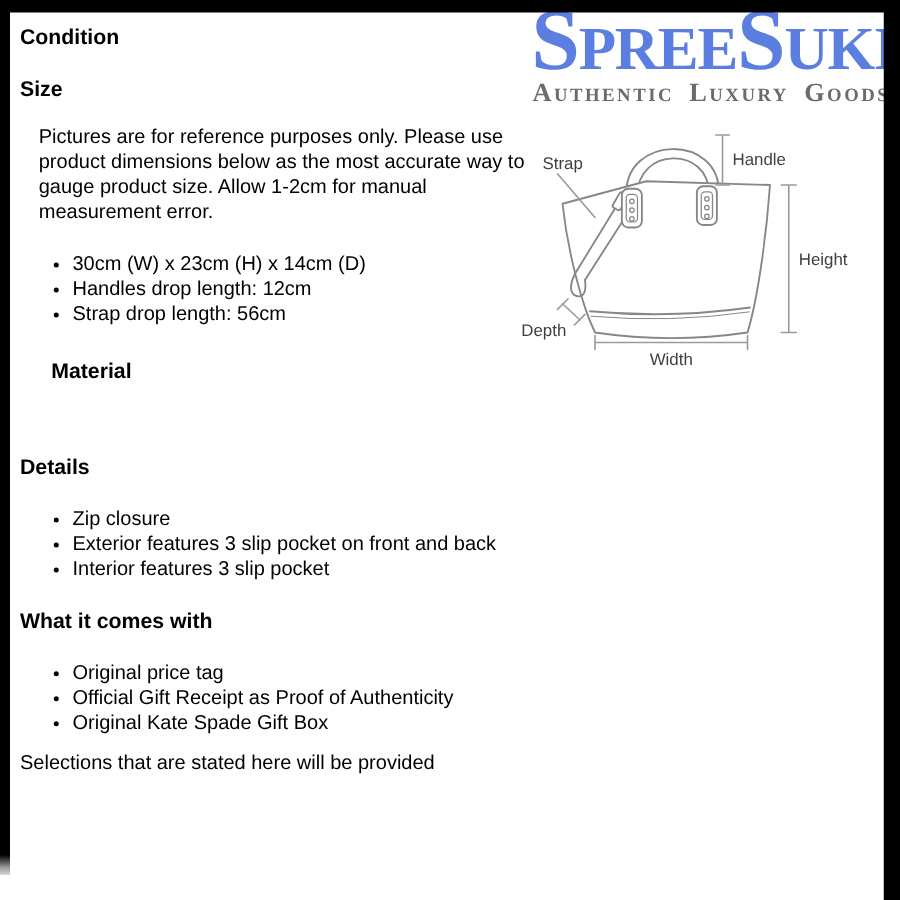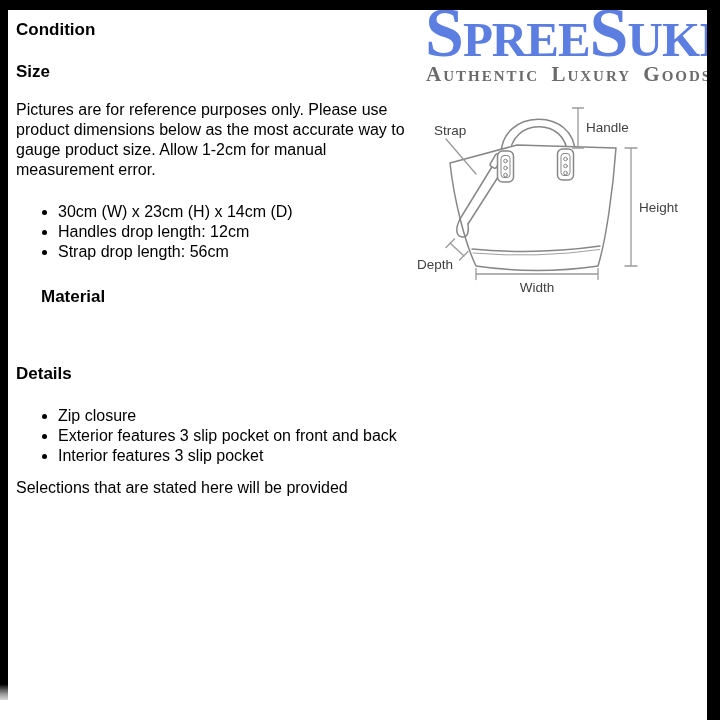--- a/index.html
+++ b/index.html
@@ -17,21 +17,21 @@
   .bar-right  { position: absolute; left: 707px; top: 0; width: 13px; height: 720px; background: #000; z-index: 6; }
 
   
   .left-col { position: absolute; left: 16px; top: 10px; width: 408px; z-index: 2; }
   .sec h3 { font-size: 17px; line-height: 21px; margin: 0; font-weight: bold; }
   .sec-condition h3 { margin-top: 9px; }
   .sec-size h3 { margin-top: 21px; }
   .sec-material h3 { margin-top: 24px; margin-left: 25px; }
   .sec-details h3 { margin-top: 56px; }
   .sec-what-it-comes-with h3 { margin-top: 20px; }
-  .sec p.body-par { margin: 18px 0 0 0; line-height: 20px; }
+  .sec p.body-par { margin: 18px 0 0 15px; line-height: 20px; }
   .sec ul { margin: 22px 0 0 0; padding-left: 42px; }
   .sec-condition ul { margin-top: 20px; }
   .sec li { line-height: 20px; }
   .footer-par { margin: 12px 0 0 0; line-height: 20px; }
 
   
   .brand { position: absolute; left: 425px; top: 0; width: 295px; height: 92px; z-index: 3; }
   .logo-main {
     position: absolute; left: 0; top: -12px; white-space: nowrap;
     font-family: "Liberation Serif", serif; font-variant: small-caps; font-weight: bold;
@@ -123,15 +123,23 @@
         <h3>Material</h3>
       </section>
       <section class="sec sec-details">
         <h3>Details</h3>
         <ul>
           <li>Zip closure</li>
           <li>Exterior features 3 slip pocket on front and back</li>
           <li>Interior features 3 slip pocket</li>
         </ul>
       </section>
+      <section class="sec sec-what-it-comes-with">
+        <h3>What it comes with</h3>
+        <ul>
+          <li>Original price tag</li>
+          <li>Official Gift Receipt as Proof of Authenticity</li>
+          <li>Original Kate Spade Gift Box</li>
+        </ul>
+      </section>
     </div>
   <p class="footer-par">Selections that are stated here will be provided</p>
 </div>
 
 </body></html>

